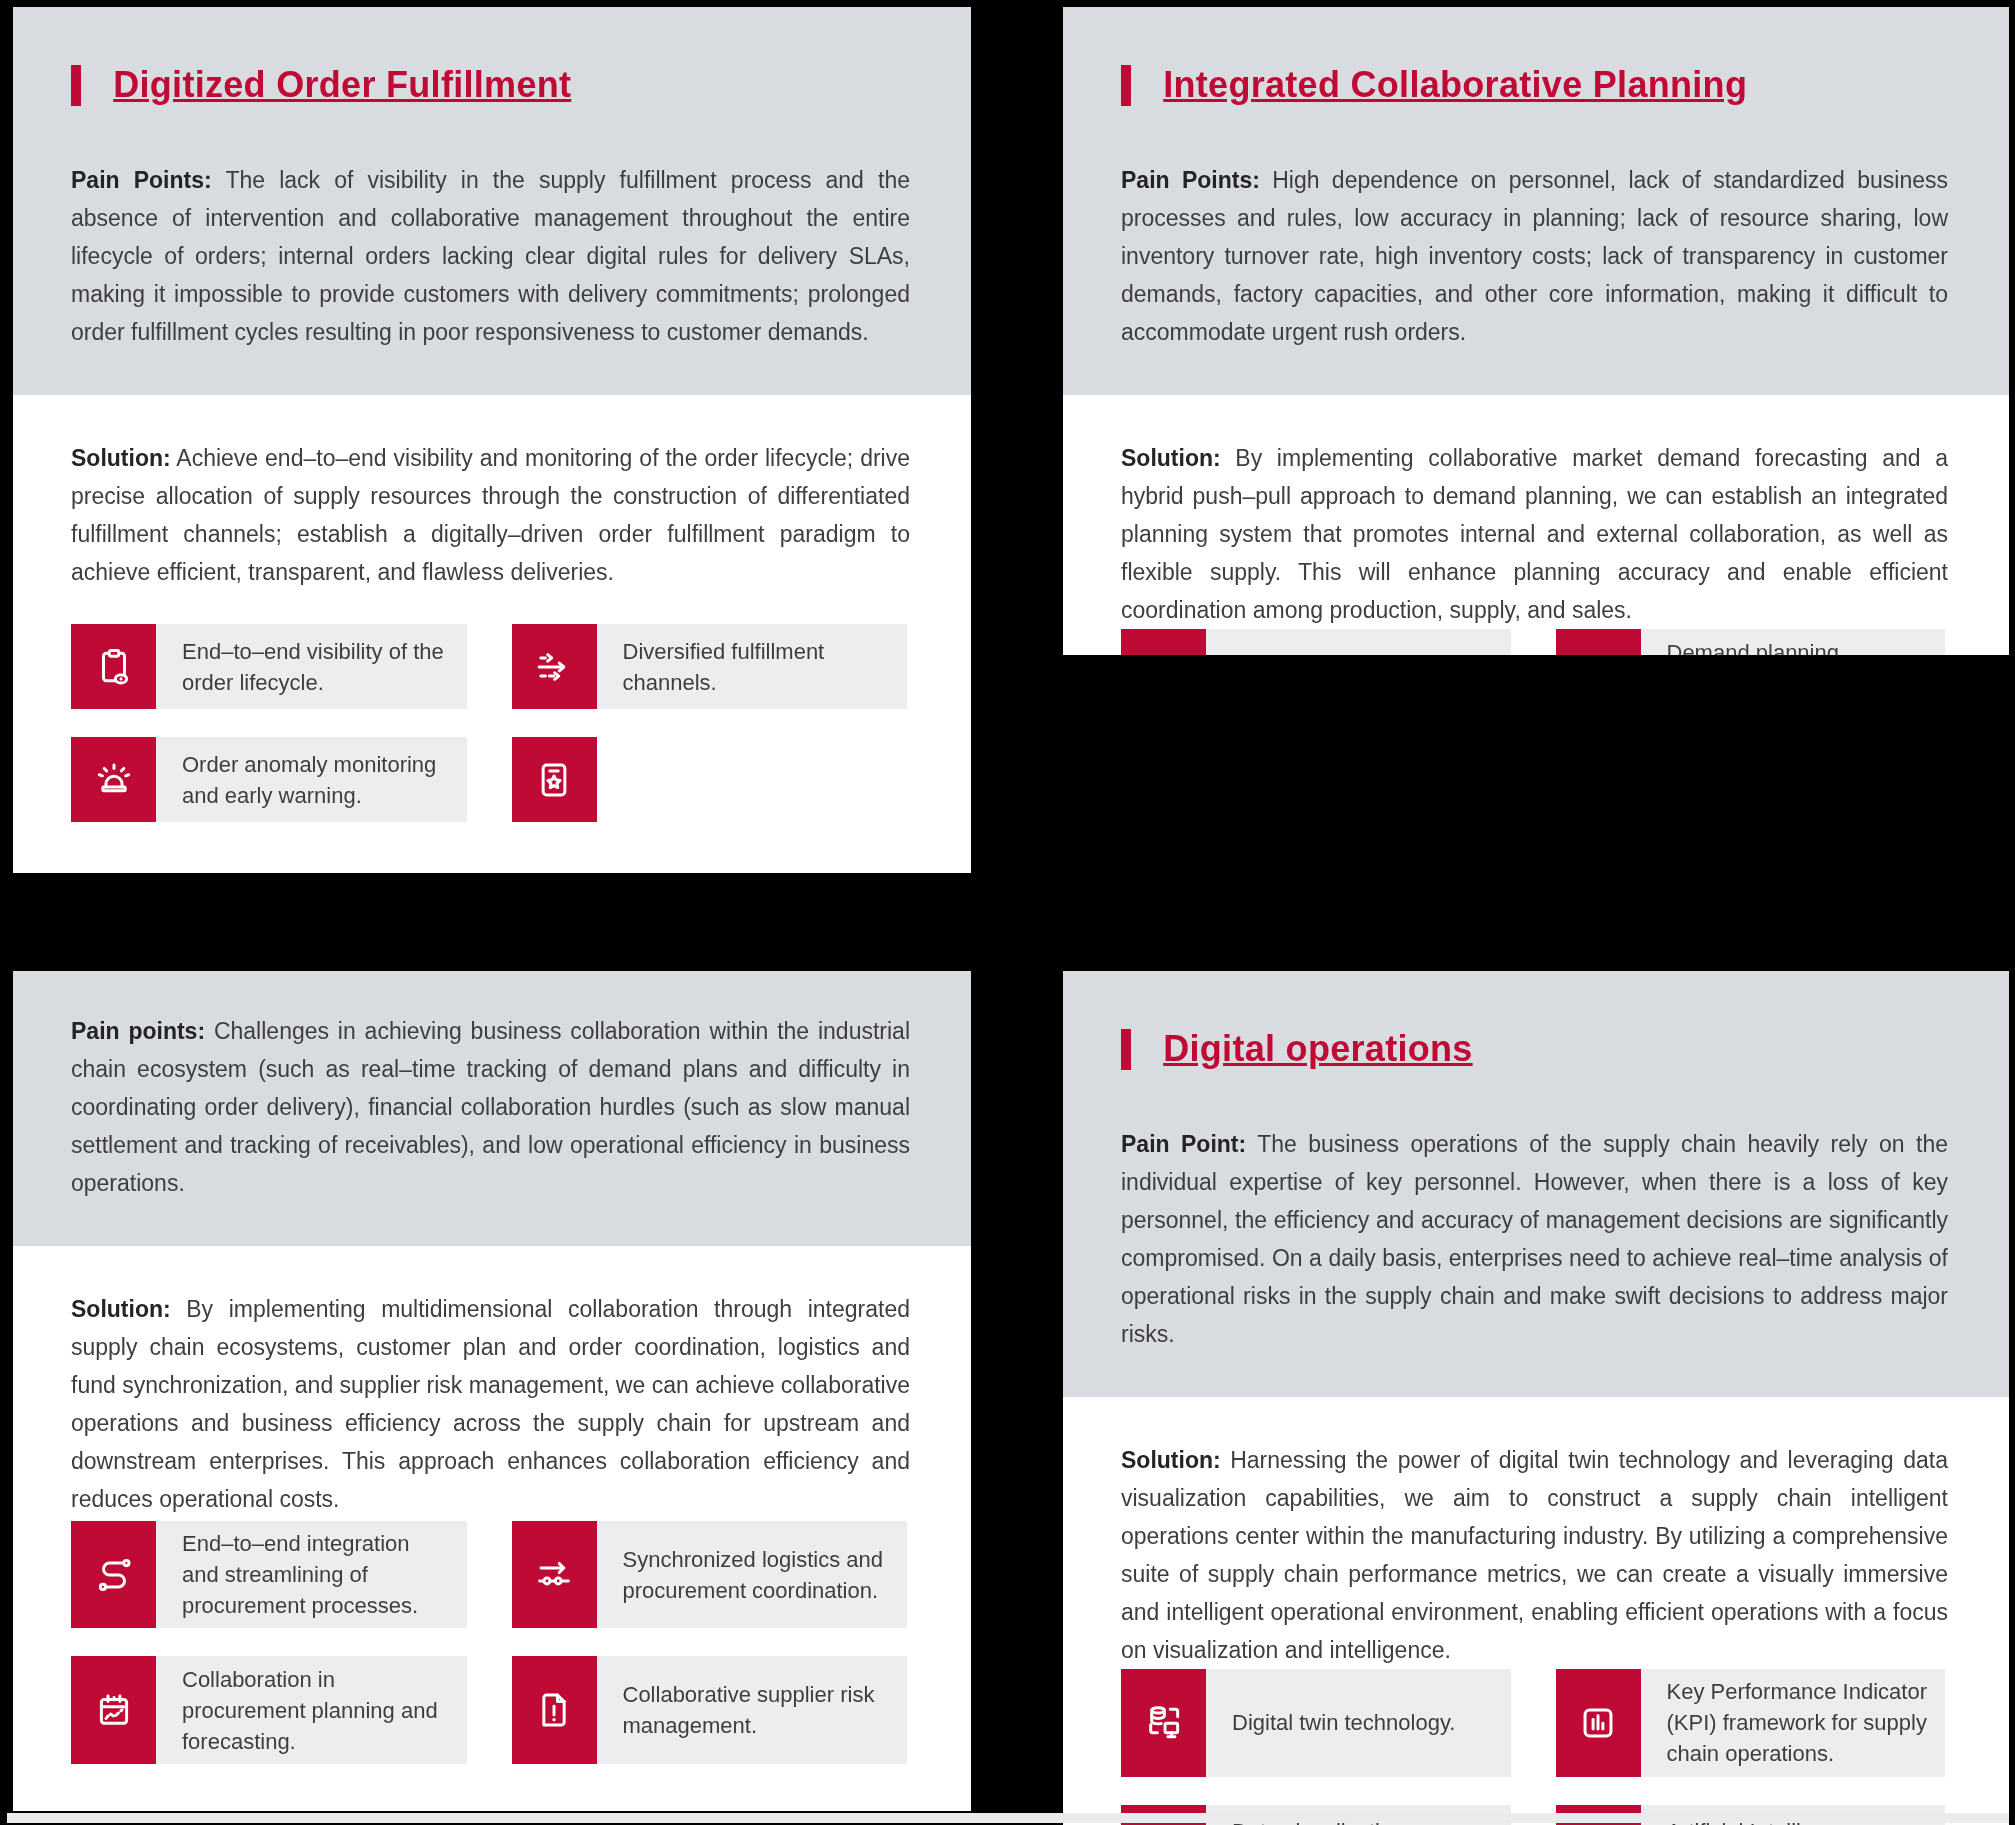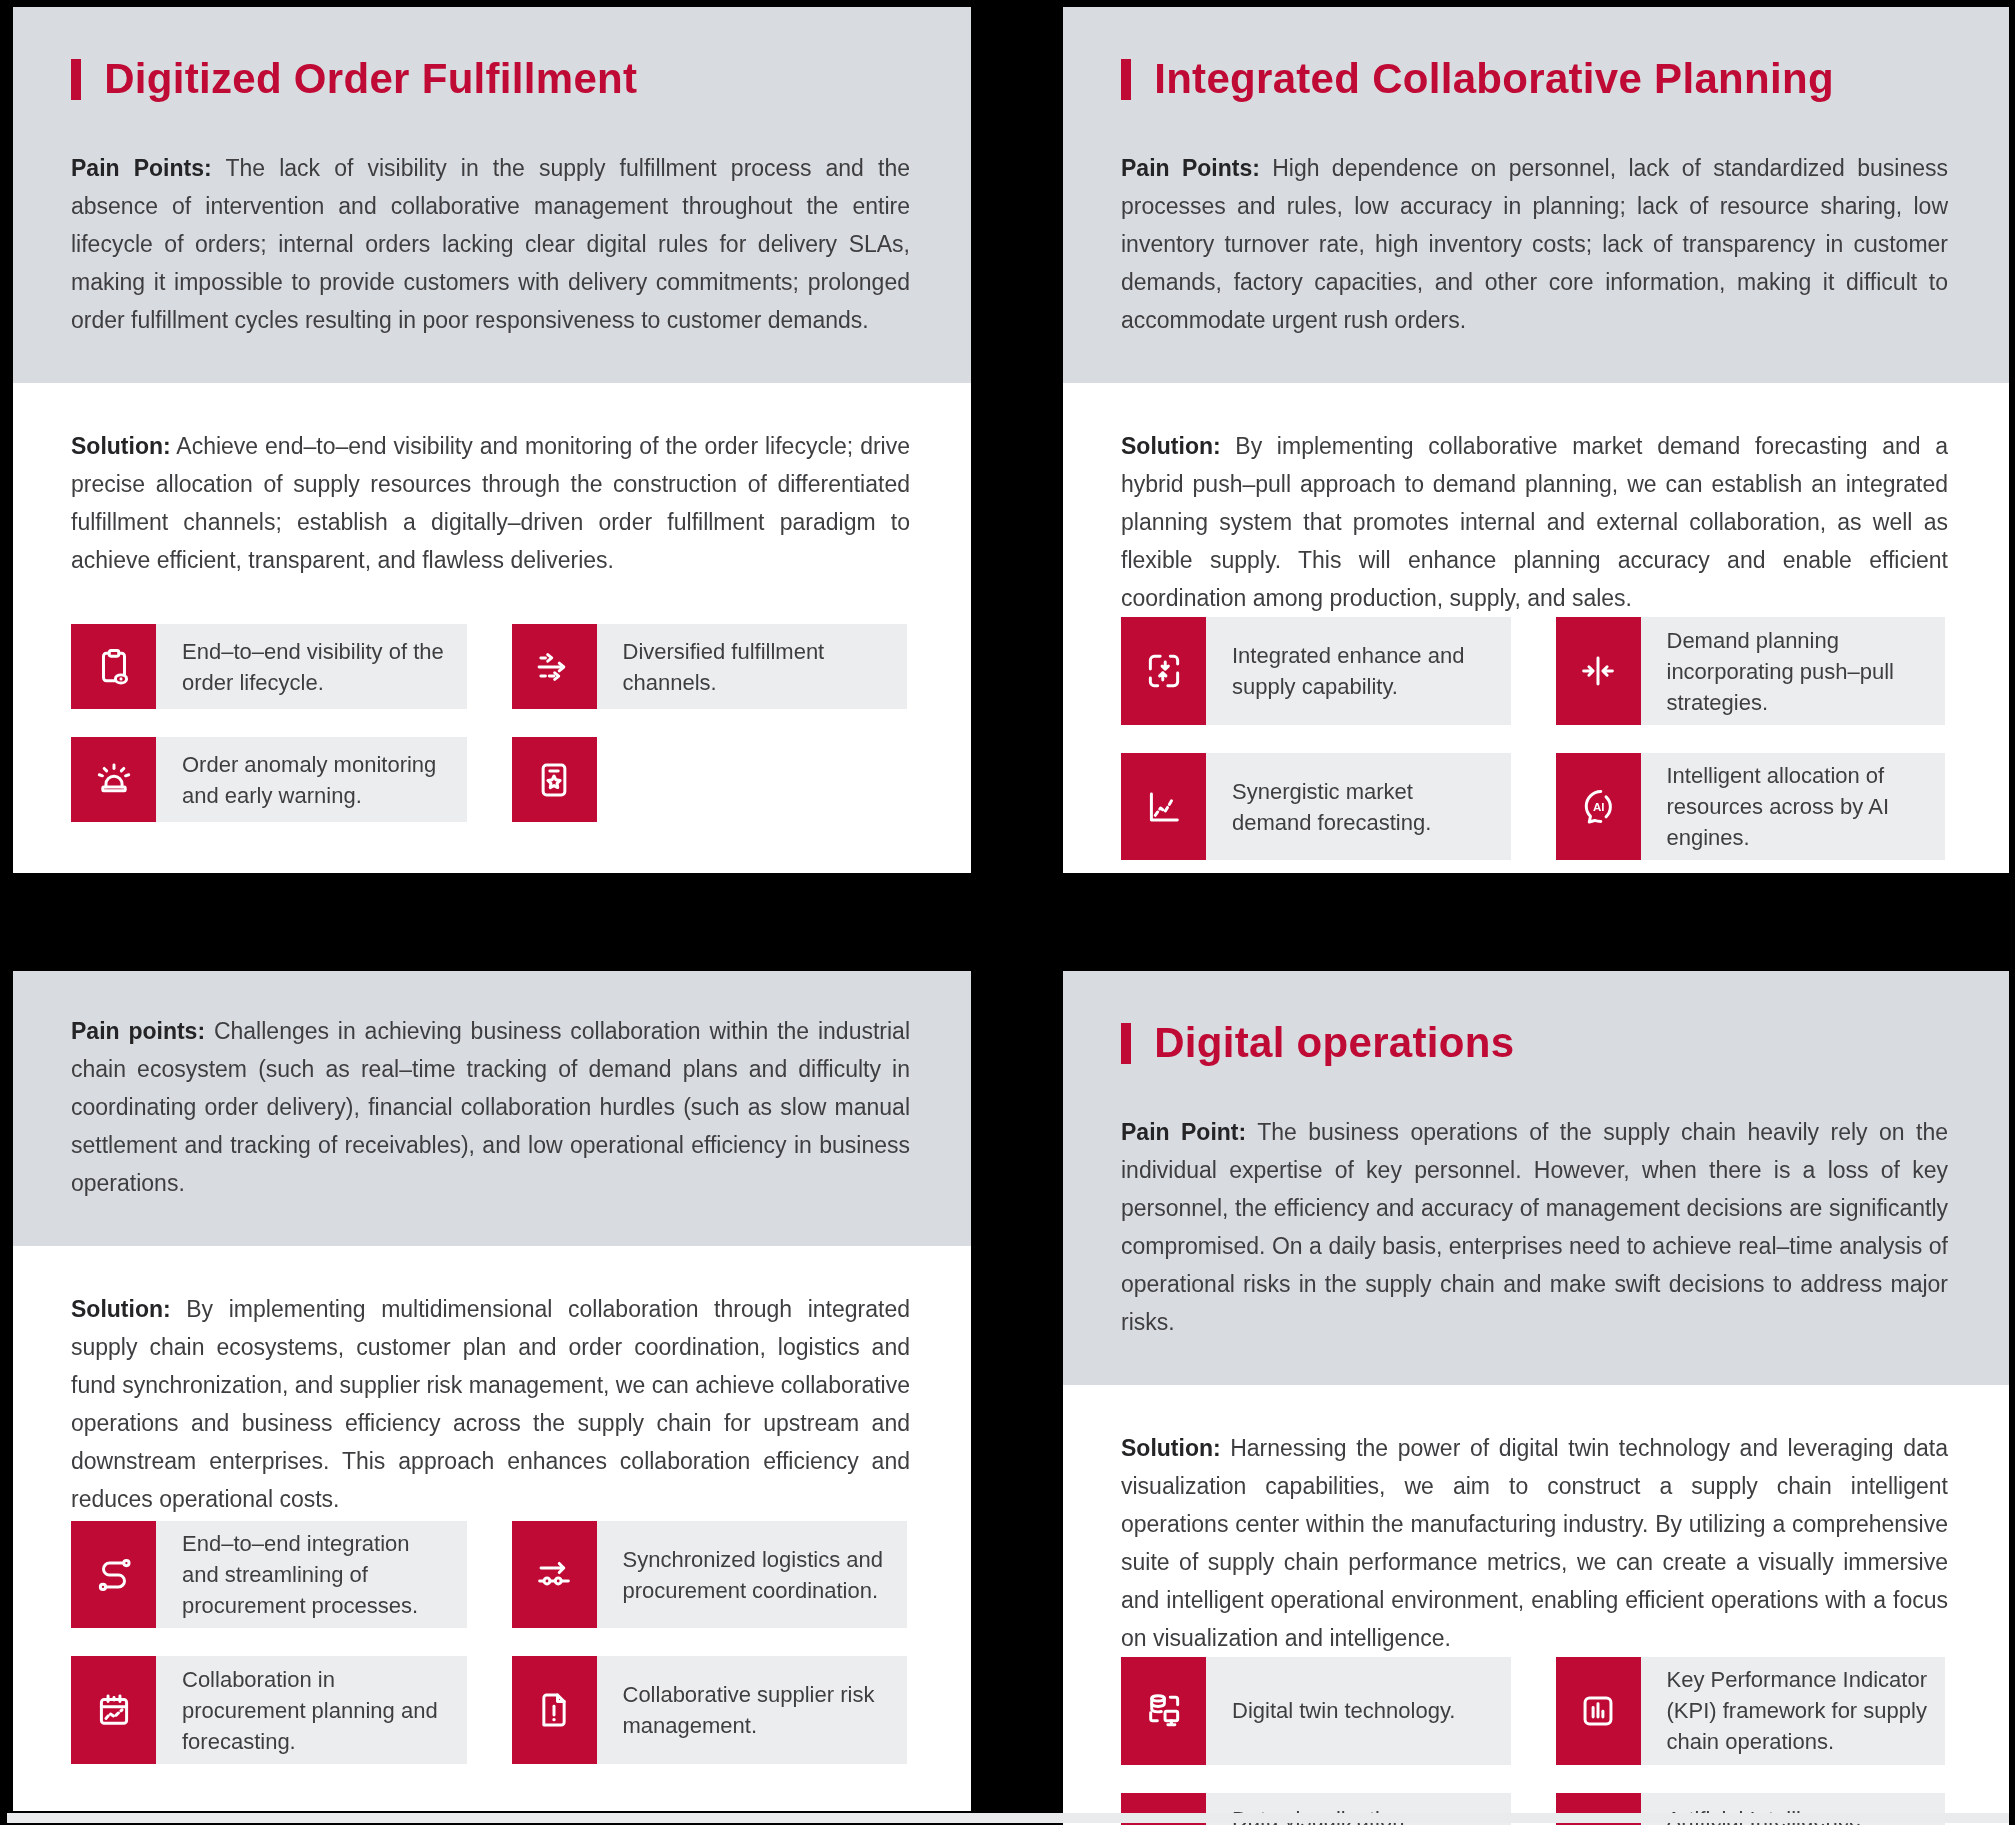--- a/index.html
+++ b/index.html
@@ -7,27 +7,27 @@
     --pain:#D8DBDF;
     --label:#EBEDEF;
     --text:#3E3E40;
     --dark:#242426;
   }
   html,body{margin:0;padding:0;background:#000;}
   .stage{position:relative;width:2015px;height:1825px;background:#000;
          font-family:"Liberation Sans","DejaVu Sans",sans-serif;}
   .card{position:absolute;background:#fff;display:flex;flex-direction:column;overflow:hidden;}
   .c1{left:13px;top:7.3px;width:958px;height:866px;}
-  .c2{left:1063px;top:7.3px;width:946px;height:866px;}
+  .c2{left:1063px;top:7.3px;width:946px;height:648px;}
   .c3{left:13px;top:971px;width:958px;height:840px;}
   .c4{left:1063px;top:971px;width:946px;height:952px;}
   .pain{background:var(--pain);padding:41px 61px 44px 58px;}
   .title-row{display:flex;align-items:center;gap:16px;margin:0 0 39px 0;}
   .bar{width:10.2px;height:41px;background:var(--red);flex:0 0 10.2px;}
-  .card h2{margin:7px;font-size:42px;font-weight:bold;color:var(--red);letter-spacing:0.3px;}
+  .card h2{margin:16px;font-size:36px;font-weight:bold;color:var(--red);letter-spacing:0.3px;text-decoration:underline;}
   .body{margin:0;font-size:23px;line-height:38px;color:var(--text);text-align:justify;}
   .body b{color:var(--dark);}
   .solution{padding:44px 61px 0 58px;}
   .features{margin-top:auto;display:grid;grid-template-columns:1fr 1fr;
             column-gap:45px;row-gap:28px;padding:0 64px 51px 58px;}
   .c3 .features,.c4 .features{padding-bottom:47px;}
   .feature{display:flex;align-items:stretch;min-height:85px;}
   .tile{width:85px;flex:0 0 85px;background:var(--red);
         display:flex;align-items:center;justify-content:center;}
   .tile svg{width:42px;height:42px;stroke:#fff;stroke-width:1.7;fill:none;

